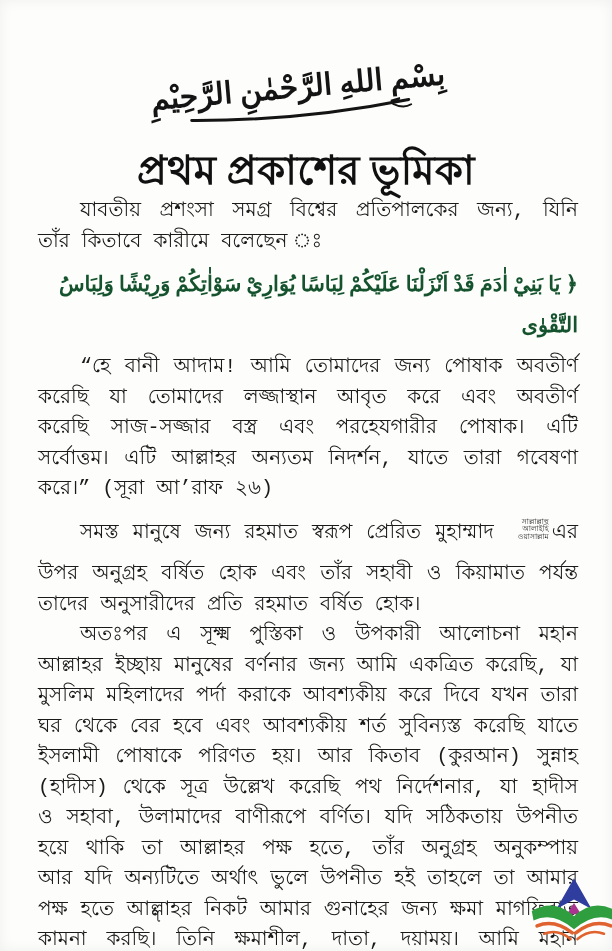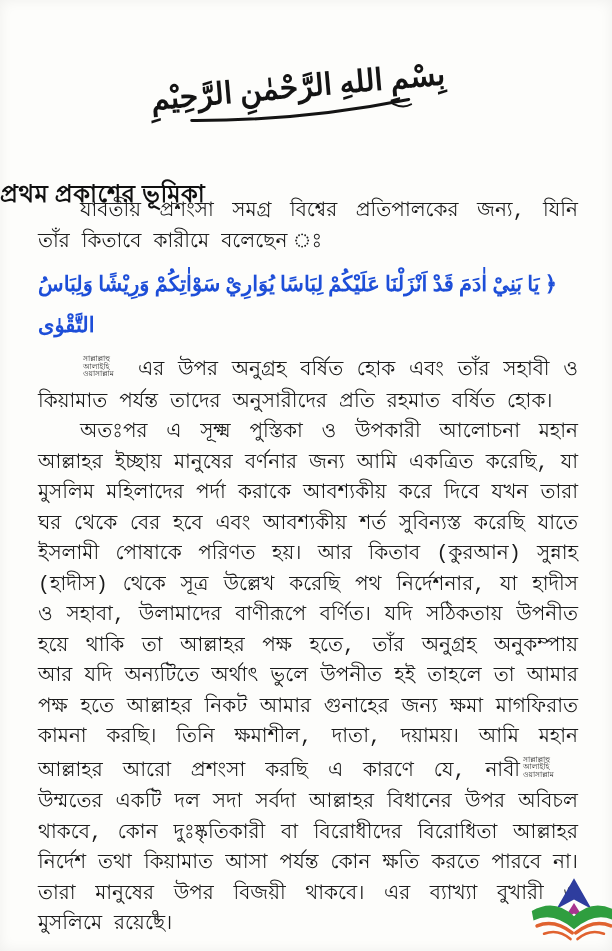--- a/index.html
+++ b/index.html
@@ -27,52 +27,52 @@
     font-size:30px;
     font-weight:bold;
     letter-spacing:-1px;
     line-height:34px;
     color:#141414;
     white-space:nowrap;
   }
   .bismillah-swash{display:block;margin:2px auto 0 auto;}
   .page-title{
     position:absolute;top:139px;left:0;right:0;
-    font-size:24px;
+    text-align:center;
+    font-size:40px;
     font-weight:bold;
     color:#101010;
     letter-spacing:0.5px;
-    margin-top:36px;
   }
   .body-text{
     position:absolute;top:196px;left:38px;width:540px;
     font-size:20px;
     line-height:30.5px;
     text-align:justify;
     color:#1a1a1a;
   }
   .para{margin:0;text-indent:42px;font-family:Liberation Mono, monospace;}
   .verse{
     direction:rtl;
-    text-align:left;
+    text-align:right;
     font-size:21px;
     font-weight:600;
     line-height:41px;
     margin:7px 0 6px 0;
     text-indent:0;
-    color:#1d4ed8;
+    color:#14532d;
   }
   .honorific{
     display:inline-block;
     vertical-align:middle;
     width:52px;
-    margin:6px 3px;
+    margin:16px 3px;
     font-size:7.5px;
     line-height:7.5px;
-    text-align:left;
+    text-align:right;
     text-indent:0;
     color:#222;
     transform:translateY(-2px);
   }
   .honorific span{display:block;}
   .page-number{
     position:absolute;top:901px;left:150px;
     font-size:19px;color:#222;
   }
   .logo{
@@ -98,22 +98,23 @@
   <div class="page-title">প্রথম প্রকাশের ভূমিকা</div>
 
   <div class="body-text">
 
     <p class="para">যাবতীয় প্রশংসা সমগ্র বিশ্বের প্রতিপালকের জন্য, যিনি তাঁর কিতাবে কারীমে বলেছেন ঃ</p>
 
     <div class="verse">
       <div>﴿ يَا بَنِيْ اٰدَمَ قَدْ اَنْزَلْنَا عَلَيْكُمْ لِبَاسًا يُوَارِيْ سَوْاٰتِكُمْ وَرِيْشًا وَلِبَاسُ التَّقْوٰى</div>
     </div>
 
+    <p class="para">“হে বানী আদাম! আমি তোমাদের জন্য পোষাক অবতীর্ণ করেছি যা তোমাদের লজ্জাস্থান আবৃত করে এবং অবতীর্ণ করেছি সাজ-সজ্জার বস্ত্র এবং পরহেযগারীর পোষাক। এটি সর্বোত্তম। এটি আল্লাহর অন্যতম নিদর্শন, যাতে তারা গবেষণা করে।” (সূরা আ’রাফ ২৬)</p>
 
-    <p class="para"><span class="honorific"><span>সাল্লাল্লাহু</span><span>আলাইহি</span><span>ওয়াসাল্লাম</span></span><span>এর উপর অনুগ্রহ বর্ষিত হোক এবং তাঁর সহাবী ও কিয়ামাত পর্যন্ত তাদের অনুসারীদের প্রতি রহমাত বর্ষিত হোক।</span></p>
+    <p class="para"><span>সমস্ত মানুষে জন্য রহমাত স্বরূপ প্রেরিত মুহাম্মাদ</span><span class="honorific"><span>সাল্লাল্লাহু</span><span>আলাইহি</span><span>ওয়াসাল্লাম</span></span><span>এর উপর অনুগ্রহ বর্ষিত হোক এবং তাঁর সহাবী ও কিয়ামাত পর্যন্ত তাদের অনুসারীদের প্রতি রহমাত বর্ষিত হোক।</span></p>
 
     <p class="para"><span>অতঃপর এ সূক্ষ্ম পুস্তিকা ও উপকারী আলোচনা মহান আল্লাহর ইচ্ছায় মানুষের বর্ণনার জন্য আমি একত্রিত করেছি, যা মুসলিম মহিলাদের পর্দা করাকে আবশ্যকীয় করে দিবে যখন তারা ঘর থেকে বের হবে এবং আবশ্যকীয় শর্ত সুবিন্যস্ত করেছি যাতে ইসলামী পোষাকে পরিণত হয়। আর কিতাব (কুরআন) সুন্নাহ (হাদীস) থেকে সূত্র উল্লেখ করেছি পথ নির্দেশনার, যা হাদীস ও সহাবা, উলামাদের বাণীরূপে বর্ণিত। যদি সঠিকতায় উপনীত হয়ে থাকি তা আল্লাহর পক্ষ হতে, তাঁর অনুগ্রহ অনুকম্পায় আর যদি অন্যটিতে অর্থাৎ ভুলে উপনীত হই তাহলে তা আমার পক্ষ হতে আল্লাহর নিকট আমার গুনাহের জন্য ক্ষমা মাগফিরাত কামনা করছি। তিনি ক্ষমাশীল, দাতা, দয়াময়। আমি মহান আল্লাহর আরো প্রশংসা করছি এ কারণে যে, নাবী</span><span class="honorific"><span>সাল্লাল্লাহু</span><span>আলাইহি</span><span>ওয়াসাল্লাম</span></span><span>উম্মতের একটি দল সদা সর্বদা আল্লাহর বিধানের উপর অবিচল থাকবে, কোন দুঃষ্কৃতিকারী বা বিরোধীদের বিরোধিতা আল্লাহর নির্দেশ তথা কিয়ামাত আসা পর্যন্ত কোন ক্ষতি করতে পারবে না। তারা মানুষের উপর বিজয়ী থাকবে। এর ব্যাখ্যা বুখারী ও মুসলিমে রয়েছে।</span></p>
   </div>
 
   <div class="page-number">৭</div>
 
   <svg class="logo" viewBox="0 0 100 74">
 
     <polygon points="50,1 70,36 50,25 30,36" fill="#2e3d9e"></polygon>
 

